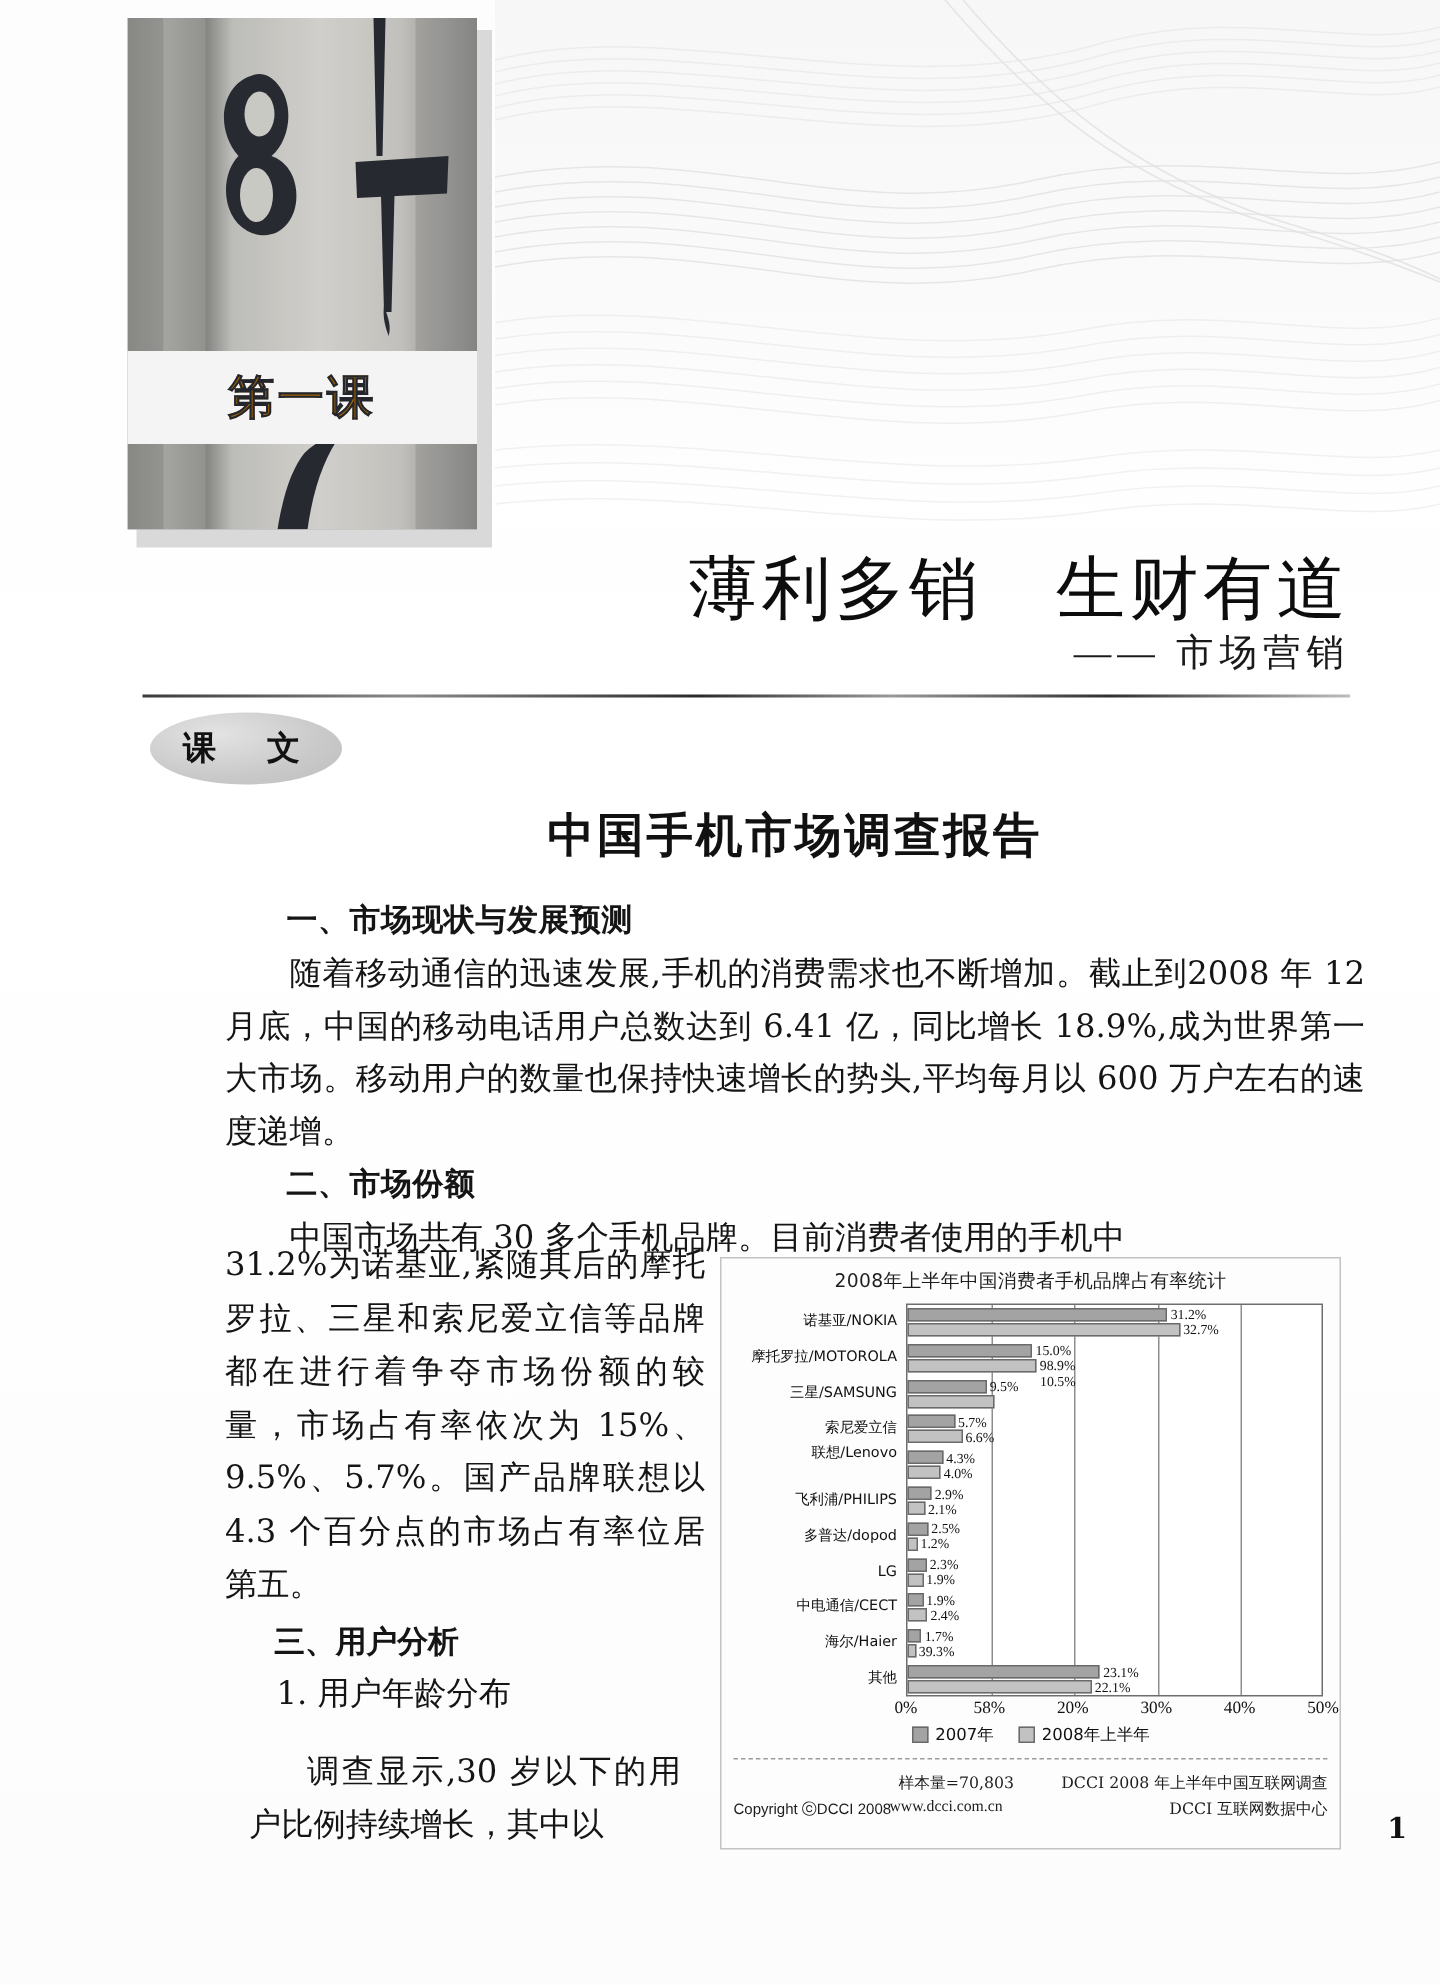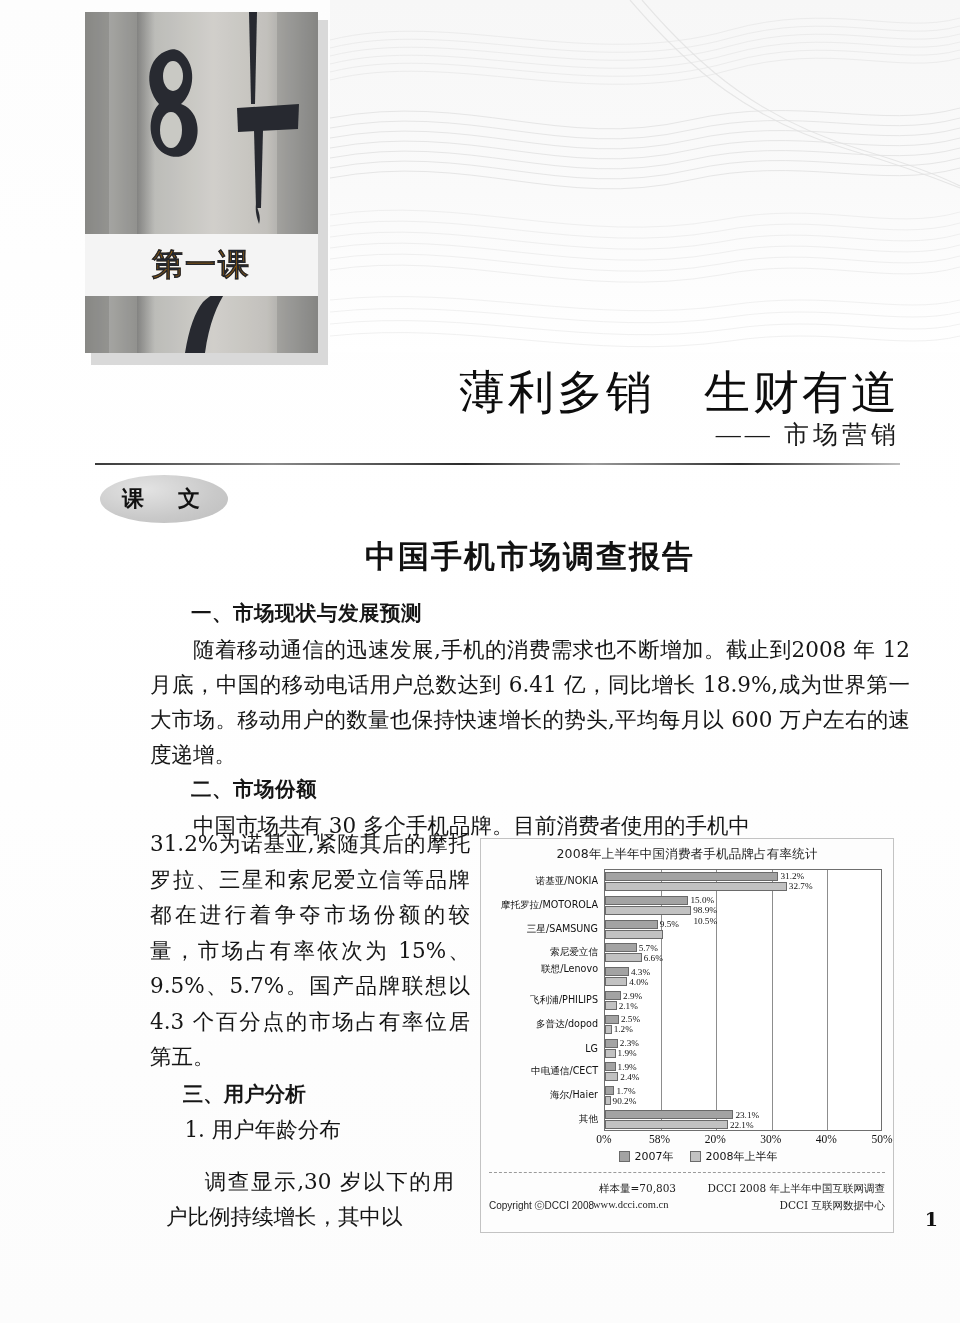--- a/index.html
+++ b/index.html
@@ -190,21 +190,21 @@
   .xaxis{
     position:absolute;left:110px;top:264px;width:278px;height:18px;
   }
   .xtick{
     position:absolute;top:0;
     font-size:11.5px;color:#111;
     transform:translateX(-50%);
     font-family:"Liberation Serif", serif;
   }
   .legend{
-    position:absolute;left:11px;top:310px;width:100%;
+    position:absolute;left:0;top:310px;width:100%;
     display:flex;justify-content:center;gap:16px;
     font-size:11px;color:#111;
     font-family:"DejaVu Sans", sans-serif;
     text-align:center;
   }
   .legend .li{display:flex;align-items:center;gap:5px;}
   .swatch{width:9px;height:9px;border:1px solid #6a6a6a;display:inline-block;}
   .sw2007{background:#a3a3a3;}
   .sw2008{background:#c2c2c2;}
   .dashrule{
@@ -396,21 +396,21 @@
           <div class="bval" style="left: 14.788px; top: 173.136px;">2.3%</div>
           <div class="bar y2008" style="left: 0px; width: 10.564px; top: 178.636px;"></div>
           <div class="bval" style="left: 12.564px; top: 183.136px;">1.9%</div>
           <div class="bar y2007" style="left: 0px; width: 10.564px; top: 192.455px;"></div>
           <div class="bval" style="left: 12.564px; top: 196.955px;">1.9%</div>
           <div class="bar y2008" style="left: 0px; width: 13.344px; top: 202.455px;"></div>
           <div class="bval" style="left: 15.344px; top: 206.955px;">2.4%</div>
           <div class="bar y2007" style="left: 0px; width: 9.452px; top: 216.273px;"></div>
           <div class="bval" style="left: 11.452px; top: 220.773px;">1.7%</div>
           <div class="bar y2008" style="left: 0px; width: 5.56px; top: 226.273px;"></div>
-          <div class="bval" style="left: 7.56px; top: 230.773px;">90.2%</div>
+          <div class="bval" style="left: 7.56px; top: 230.773px;">39.3%</div>
           <div class="bar y2007" style="left: 0px; width: 128.436px; top: 240.091px;"></div>
           <div class="bval" style="left: 130.436px; top: 244.591px;">23.1%</div>
           <div class="bar y2008" style="left: 0px; width: 122.876px; top: 250.091px;"></div>
           <div class="bval" style="left: 124.876px; top: 254.591px;">22.1%</div>
         </div>
       <div class="xaxis" id="xaxis">
           <div class="xtick" style="left: 0px;">0%</div>
           <div class="xtick" style="left: 55.6px;">58%</div>
           <div class="xtick" style="left: 111.2px;">20%</div>
           <div class="xtick" style="left: 166.8px;">30%</div>

